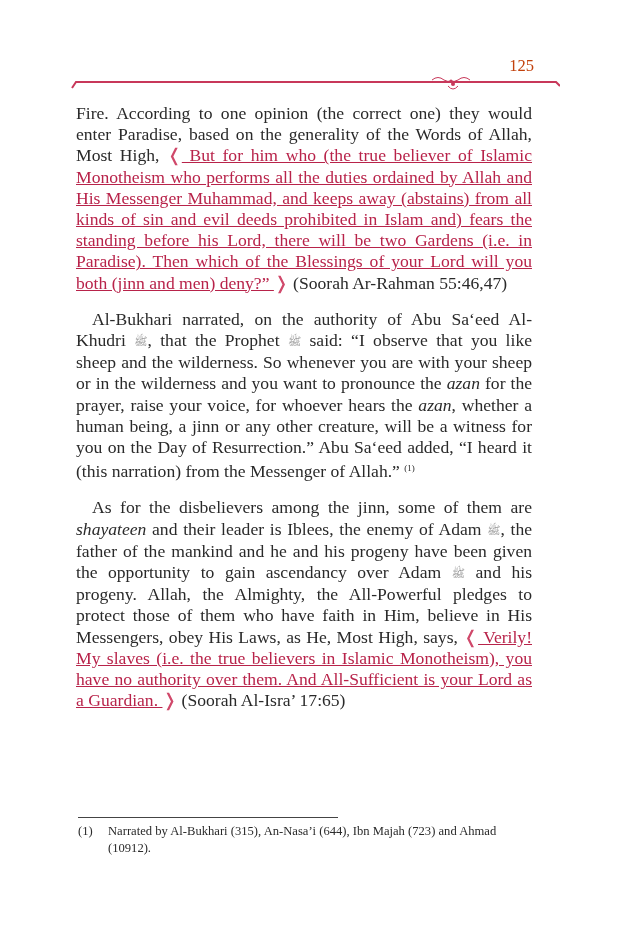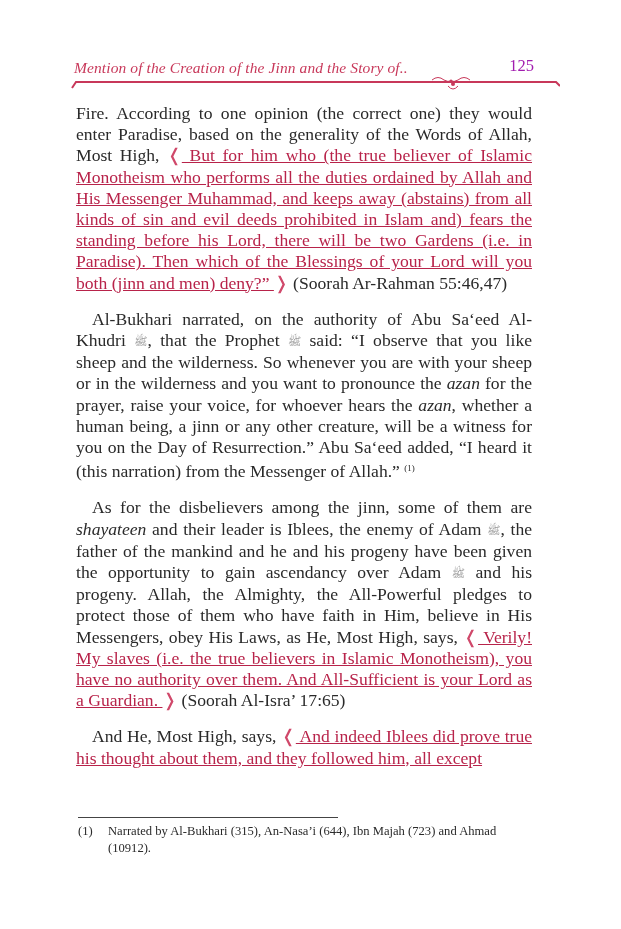--- a/index.html
+++ b/index.html
@@ -11,21 +11,21 @@
   .header {
     position: absolute; left: 70px; top: 56px; width: 490px; height: 40px;
   }
   .header-title {
     position: absolute; left: 4px; top: 3px;
     font-style: italic; font-size: 15.5px; color: #c8385a;
     letter-spacing: 0.1px;
   }
   .page-number {
     position: absolute; right: 26px; top: 0px;
-    font-size: 16.5px; color: #a21caf;
+    font-size: 16.5px; color: #c2410c;
   }
   .header-rule { position: absolute; left: 0; top: 20px; width: 490px; height: 20px; }
 
   .content {
     position: absolute; left: 76px; top: 103px; width: 456px;
     font-size: 17.6px; line-height: 21.2px; text-align: justify;
   }
   .content p { margin: 0 0 15px 0; text-indent: 0; }
   .content p.indent { text-indent: 16px; }
   .quran { color: #b8234a; text-decoration: underline; }
@@ -44,21 +44,20 @@
     font-size: 12.6px; line-height: 17px; color: #2a2a2a;
   }
   .fn-item { display: flex; }
   .fn-num { width: 30px; flex: none; }
   .fn-text { flex: 1; }
 </style>
 </head>
 <body>
 
 <div class="header">
-  <span class="header-title">Mention of the Creation of the Jinn and the Story of..</span>
   <span class="page-number">125</span>
   <svg class="header-rule" viewBox="0 0 490 20" xmlns="http://www.w3.org/2000/svg">
     <path d="M2 12 L6 6 L380 6" stroke="#c8385a" stroke-width="2" fill="none"></path>
     <path d="M380 6 L486 6 L490 10" stroke="#c8385a" stroke-width="2" fill="none"></path>
     <path d="M362 4 q6 -5 12 0 q4 3 8 0" stroke="#c8385a" stroke-width="1" fill="none"></path>
     <path d="M400 4 q-6 -5 -12 0 q-4 3 -8 0" stroke="#c8385a" stroke-width="1" fill="none"></path>
     <circle cx="383" cy="8" r="2" fill="#c8385a"></circle>
     <path d="M378 10 q5 6 10 0" stroke="#c8385a" stroke-width="1" fill="none"></path>
   </svg>
 </div>
@@ -69,23 +68,20 @@
   </p>
 
   <p class="indent">
     <span>Al-Bukhari narrated, on the authority of Abu Sa‘eed Al-Khudri </span><span class="hon">ﷺ</span><span>, that the Prophet </span><span class="hon">ﷺ</span><span> said: “I observe that you like sheep and the wilderness. So whenever you are with your sheep or in the wilderness and you want to pronounce the </span><span class="em">azan</span><span> for the prayer, raise your voice, for whoever hears the </span><span class="em">azan</span><span>, whether a human being, a jinn or any other creature, will be a witness for you on the Day of Resurrection.” Abu Sa‘eed added, “I heard it (this narration) from the Messenger of Allah.” </span><sup class="fn">(1)</sup>
   </p>
 
   <p class="indent">
     <span>As for the disbelievers among the jinn, some of them are </span><span class="em">shayateen</span><span> and their leader is Iblees, the enemy of Adam </span><span class="hon">ﷺ</span><span>, the father of the mankind and he and his progeny have been given the opportunity to gain ascendancy over Adam </span><span class="hon">ﷺ</span><span> and his progeny. Allah, the Almighty, the All-Powerful pledges to protect those of them who have faith in Him, believe in His Messengers, obey His Laws, as He, Most High, says, </span><span class="bracket">❬</span><span class="quran"> Verily! My slaves (i.e. the true believers in Islamic Monotheism), you have no authority over them. And All-Sufficient is your Lord as a Guardian. </span><span class="bracket">❭</span><span> (</span><span class="ref-it">Soorah Al-Isra’</span><span> 17:65)</span>
   </p>
 
-  <p class="indent">
-    <span>And He, Most High, says, </span><span class="bracket">❬</span><span class="quran"> And indeed Iblees did prove true his thought about them, and they followed him, all except</span>
-  </p>
 </div>
 
 <div class="footnote-rule"></div>
 <div class="footnotes">
   <div class="fn-item">
     <span class="fn-num">(1)</span>
     <span class="fn-text">Narrated by Al-Bukhari (315), An-Nasa’i (644), Ibn Majah (723) and Ahmad (10912).</span>
   </div>
 </div>
 

